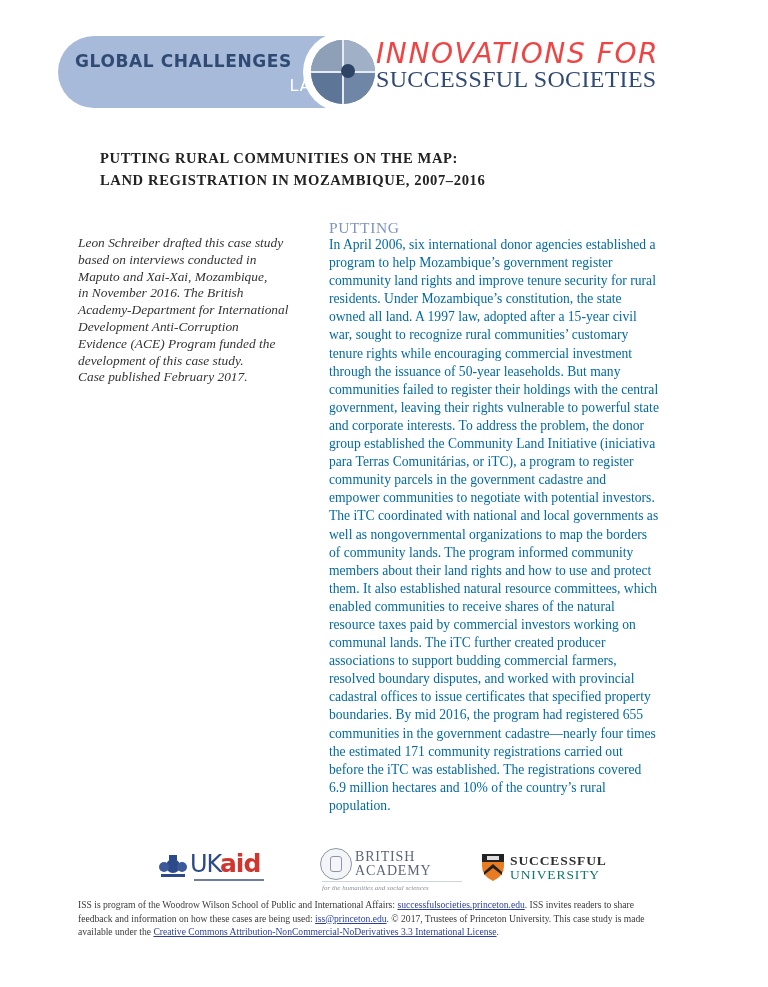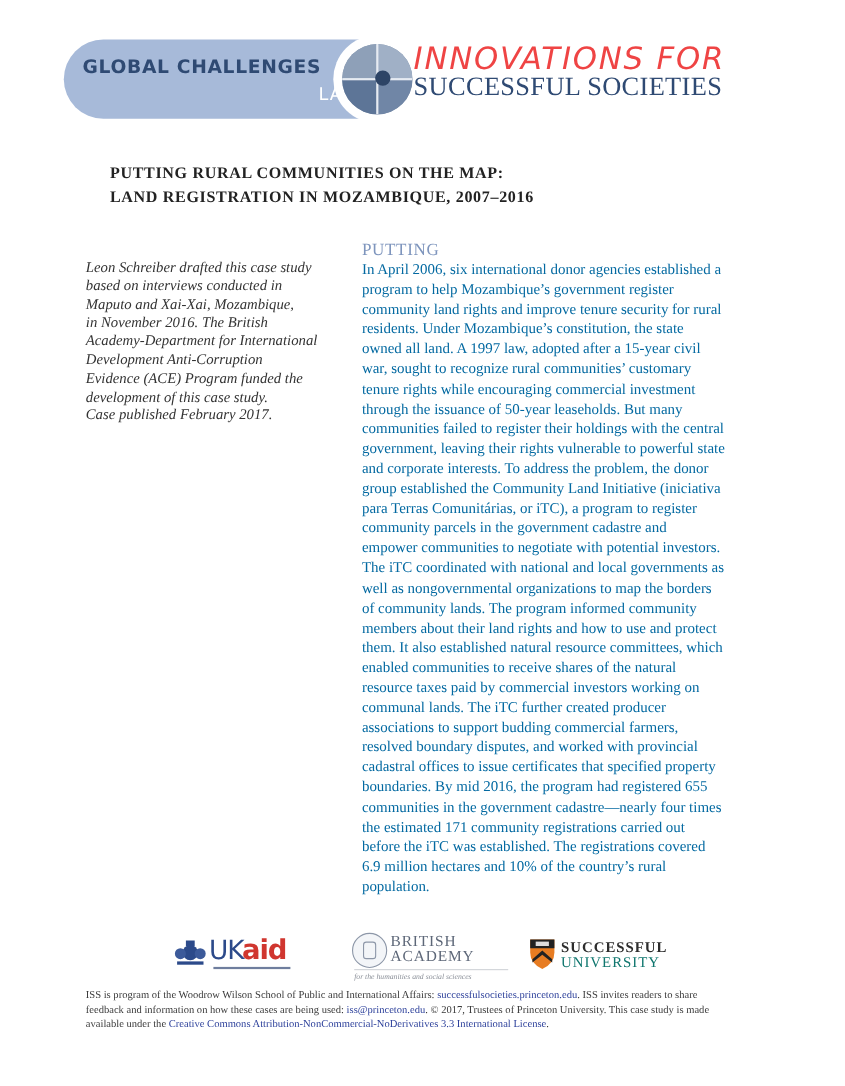--- a/index.html
+++ b/index.html
@@ -91,21 +91,21 @@
   .pu .shield { position:absolute; left:0; top:0; width:24px; height:30px; }
   .pu .t1, .pu .t2 { position:absolute; left:29px; font-family:"Liberation Serif", serif; font-size:13.5px; letter-spacing:0.9px; color:#2d2d2d; line-height:14px; white-space:nowrap; }
   .pu .t1 { top:2px; font-weight:bold; }
   .pu .t2 { top:16px; color:#0f766e; }
 
   
   .footer {
     position: absolute; left: 78px; top: 898px; width: 620px;
     font-size: 9.6px; line-height: 13.6px; color: #3a3a3a;
   }
-  .footer a { color: #2b3f9a; }
+  .footer a { color: #2b3f9a; text-decoration: underline; }
   .footer span.line { display:block; white-space:nowrap; }
 </style>
 </head>
 <body>
 
 <div class="banner">
   <div class="pill">
     <div class="pill-line1">GLOBAL CHALLENGES</div>
     <div class="pill-line2">LAND</div>
   </div>

